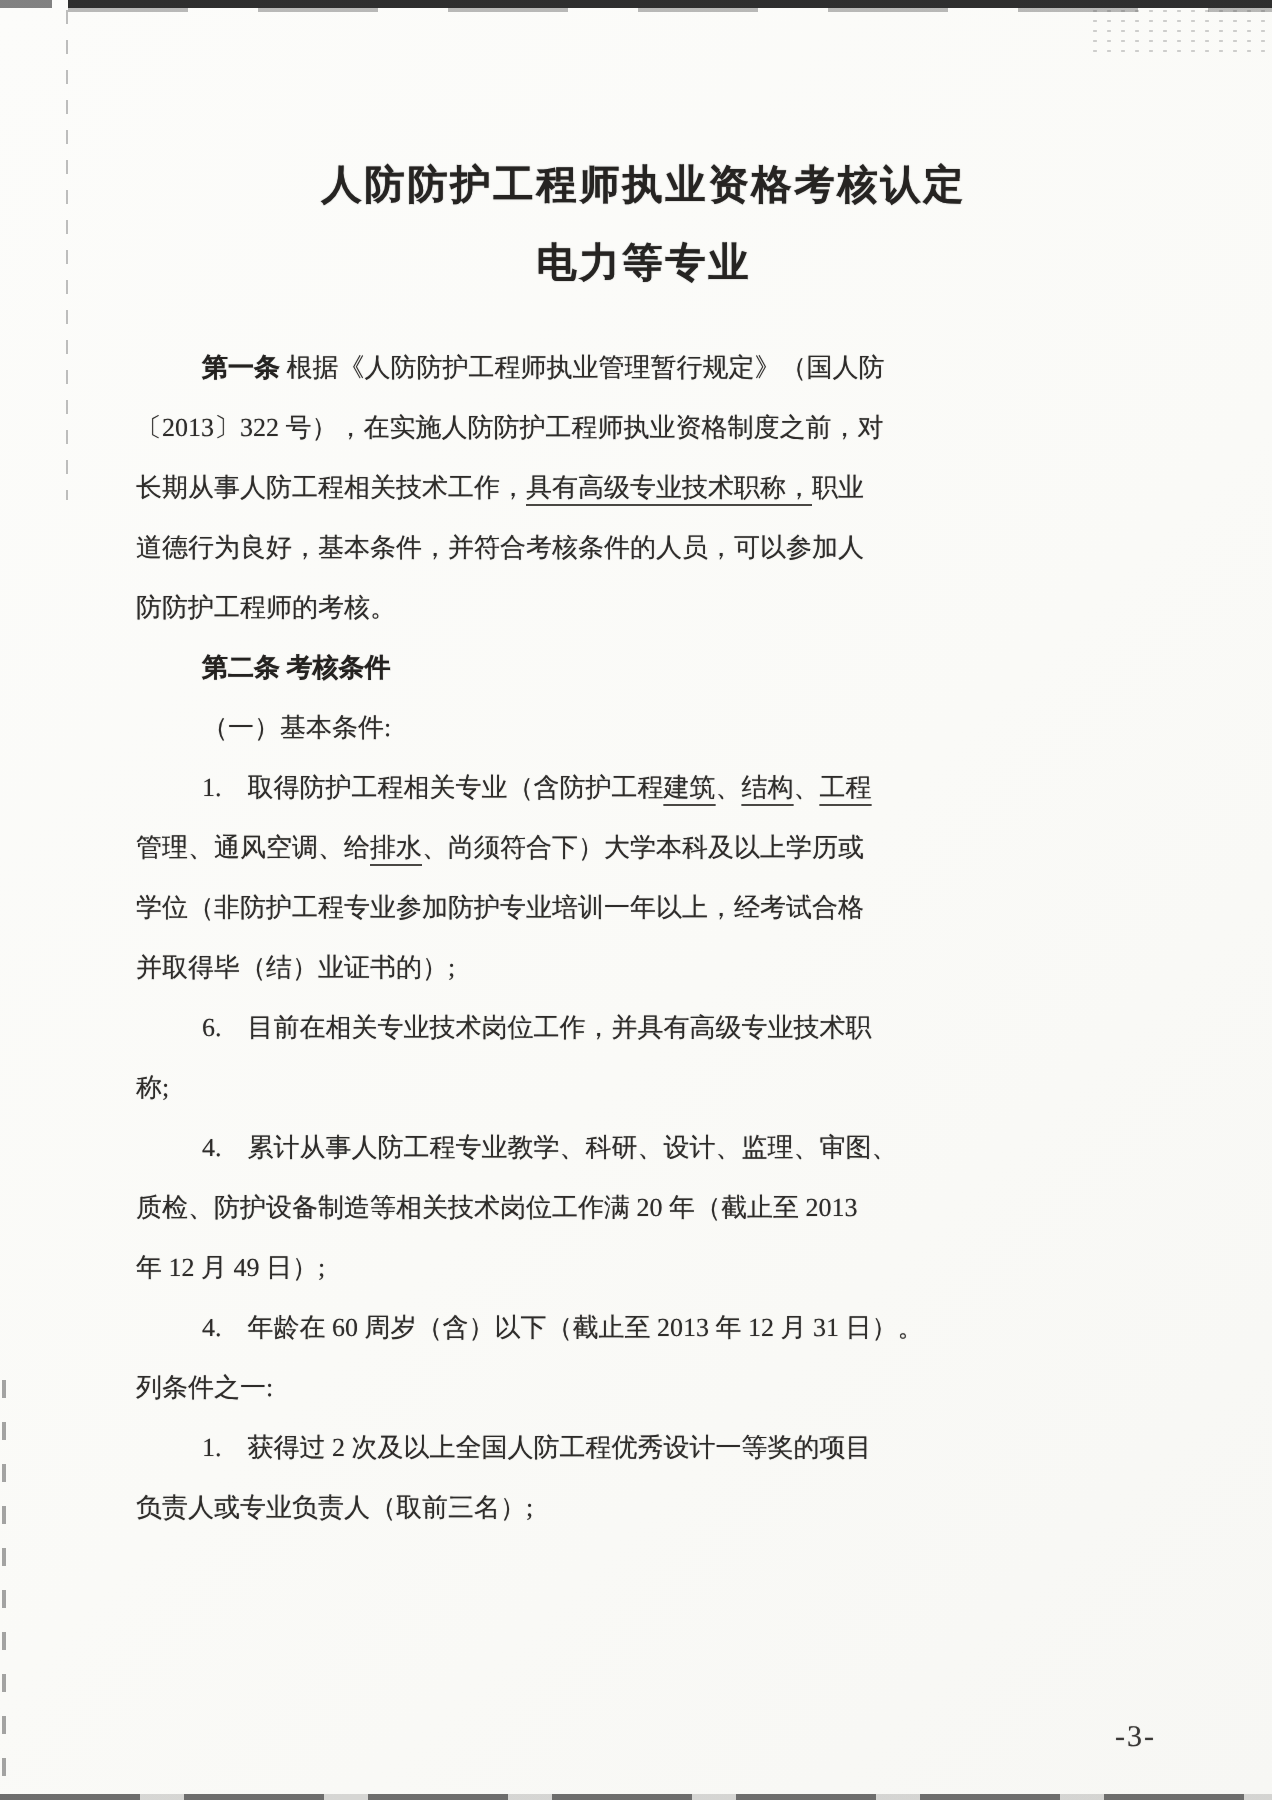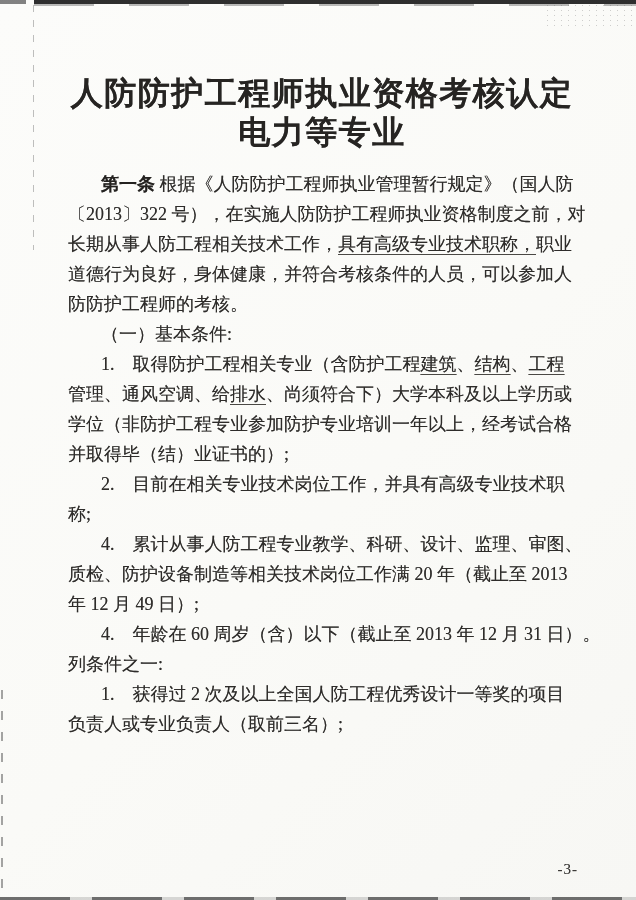--- a/index.html
+++ b/index.html
@@ -41,26 +41,26 @@
   .bottom-edge {
     position:absolute; bottom:0; left:0; right:0; height:3px;
     background:repeating-linear-gradient(90deg,#3f3f3f 0 70px,rgba(63,63,63,.25) 70px 92px);
     opacity:.75;
   }
   
   .content {
     position:absolute; left:68px; top:74px; width:508px;
   }
   .title-line {
-    text-align:center; font-weight:bold; font-size:32px;
+    text-align:center; font-weight:bold; font-size:20px;
     letter-spacing:1.5px; line-height:39px; color:#262422;
     text-shadow:0 0 0.6px rgba(30,30,30,.65);
   }
   .doc-body {
-    margin-top:17px; font-size:18px; line-height:30px;
+    margin-top:17px; font-size:13px; line-height:30px;
   }
   .tline {
     white-space:nowrap; height:30px;
     text-shadow:0 0 0.5px rgba(40,40,40,.55);
   }
   .tline.indent { padding-left:33px; }
   .seg.b { font-weight:bold; color:#242220; }
   .seg.u {
     text-decoration:underline;
     text-decoration-thickness:1px;
@@ -86,28 +86,29 @@
   <div class="left-edge-marks"></div>
   <div class="bottom-edge"></div>
 
   <div class="content">
     <div class="title-line">人防防护工程师执业资格考核认定</div>
     <div class="title-line">电力等专业</div>
     <div class="doc-body" id="doc-body">
         <div class="tline indent"><span class="seg b">第一条</span><span class="seg"> 根据《人防防护工程师执业管理暂行规定》（国人防</span></div>
         <div class="tline"><span class="seg">〔2013〕322 号），在实施人防防护工程师执业资格制度之前，对</span></div>
         <div class="tline"><span class="seg">长期从事人防工程相关技术工作，</span><span class="seg u">具有高级专业技术职称，</span><span class="seg">职业</span></div>
-        <div class="tline"><span class="seg">道德行为良好，身体健康，并符合考核条件的人员，可以参加人</span></div>
+        <div class="tline"><span class="seg">道德行为良好，基本条件，并符合考核条件的人员，可以参加人</span></div>
         <div class="tline"><span class="seg">防防护工程师的考核。</span></div>
+        <div class="tline indent"><span class="seg b">第二条 考核条件</span></div>
         <div class="tline indent"><span class="seg">（一）基本条件:</span></div>
         <div class="tline indent"><span class="seg">1.　取得防护工程相关专业（含防护工程</span><span class="seg u">建筑</span><span class="seg">、</span><span class="seg u">结构</span><span class="seg">、</span><span class="seg u">工程</span></div>
         <div class="tline"><span class="seg">管理、通风空调、给</span><span class="seg u">排水</span><span class="seg">、尚须符合下）大学本科及以上学历或</span></div>
         <div class="tline"><span class="seg">学位（非防护工程专业参加防护专业培训一年以上，经考试合格</span></div>
         <div class="tline"><span class="seg">并取得毕（结）业证书的）;</span></div>
-        <div class="tline indent"><span class="seg">2.　目前在相关专业技术岗位工作，并具有高级专业技术职</span></div>
+        <div class="tline indent"><span class="seg">6.　目前在相关专业技术岗位工作，并具有高级专业技术职</span></div>
         <div class="tline"><span class="seg">称;</span></div>
         <div class="tline indent"><span class="seg">4.　累计从事人防工程专业教学、科研、设计、监理、审图、</span></div>
         <div class="tline"><span class="seg">质检、防护设备制造等相关技术岗位工作满 20 年（截止至 2013</span></div>
         <div class="tline"><span class="seg">年 12 月 49 日）;</span></div>
         <div class="tline indent"><span class="seg">4.　年龄在 60 周岁（含）以下（截止至 2013 年 12 月 31 日）。</span></div>
         <div class="tline"><span class="seg">列条件之一:</span></div>
         <div class="tline indent"><span class="seg">1.　获得过 2 次及以上全国人防工程优秀设计一等奖的项目</span></div>
         <div class="tline"><span class="seg">负责人或专业负责人（取前三名）;</span></div>
       </div>
   </div>

